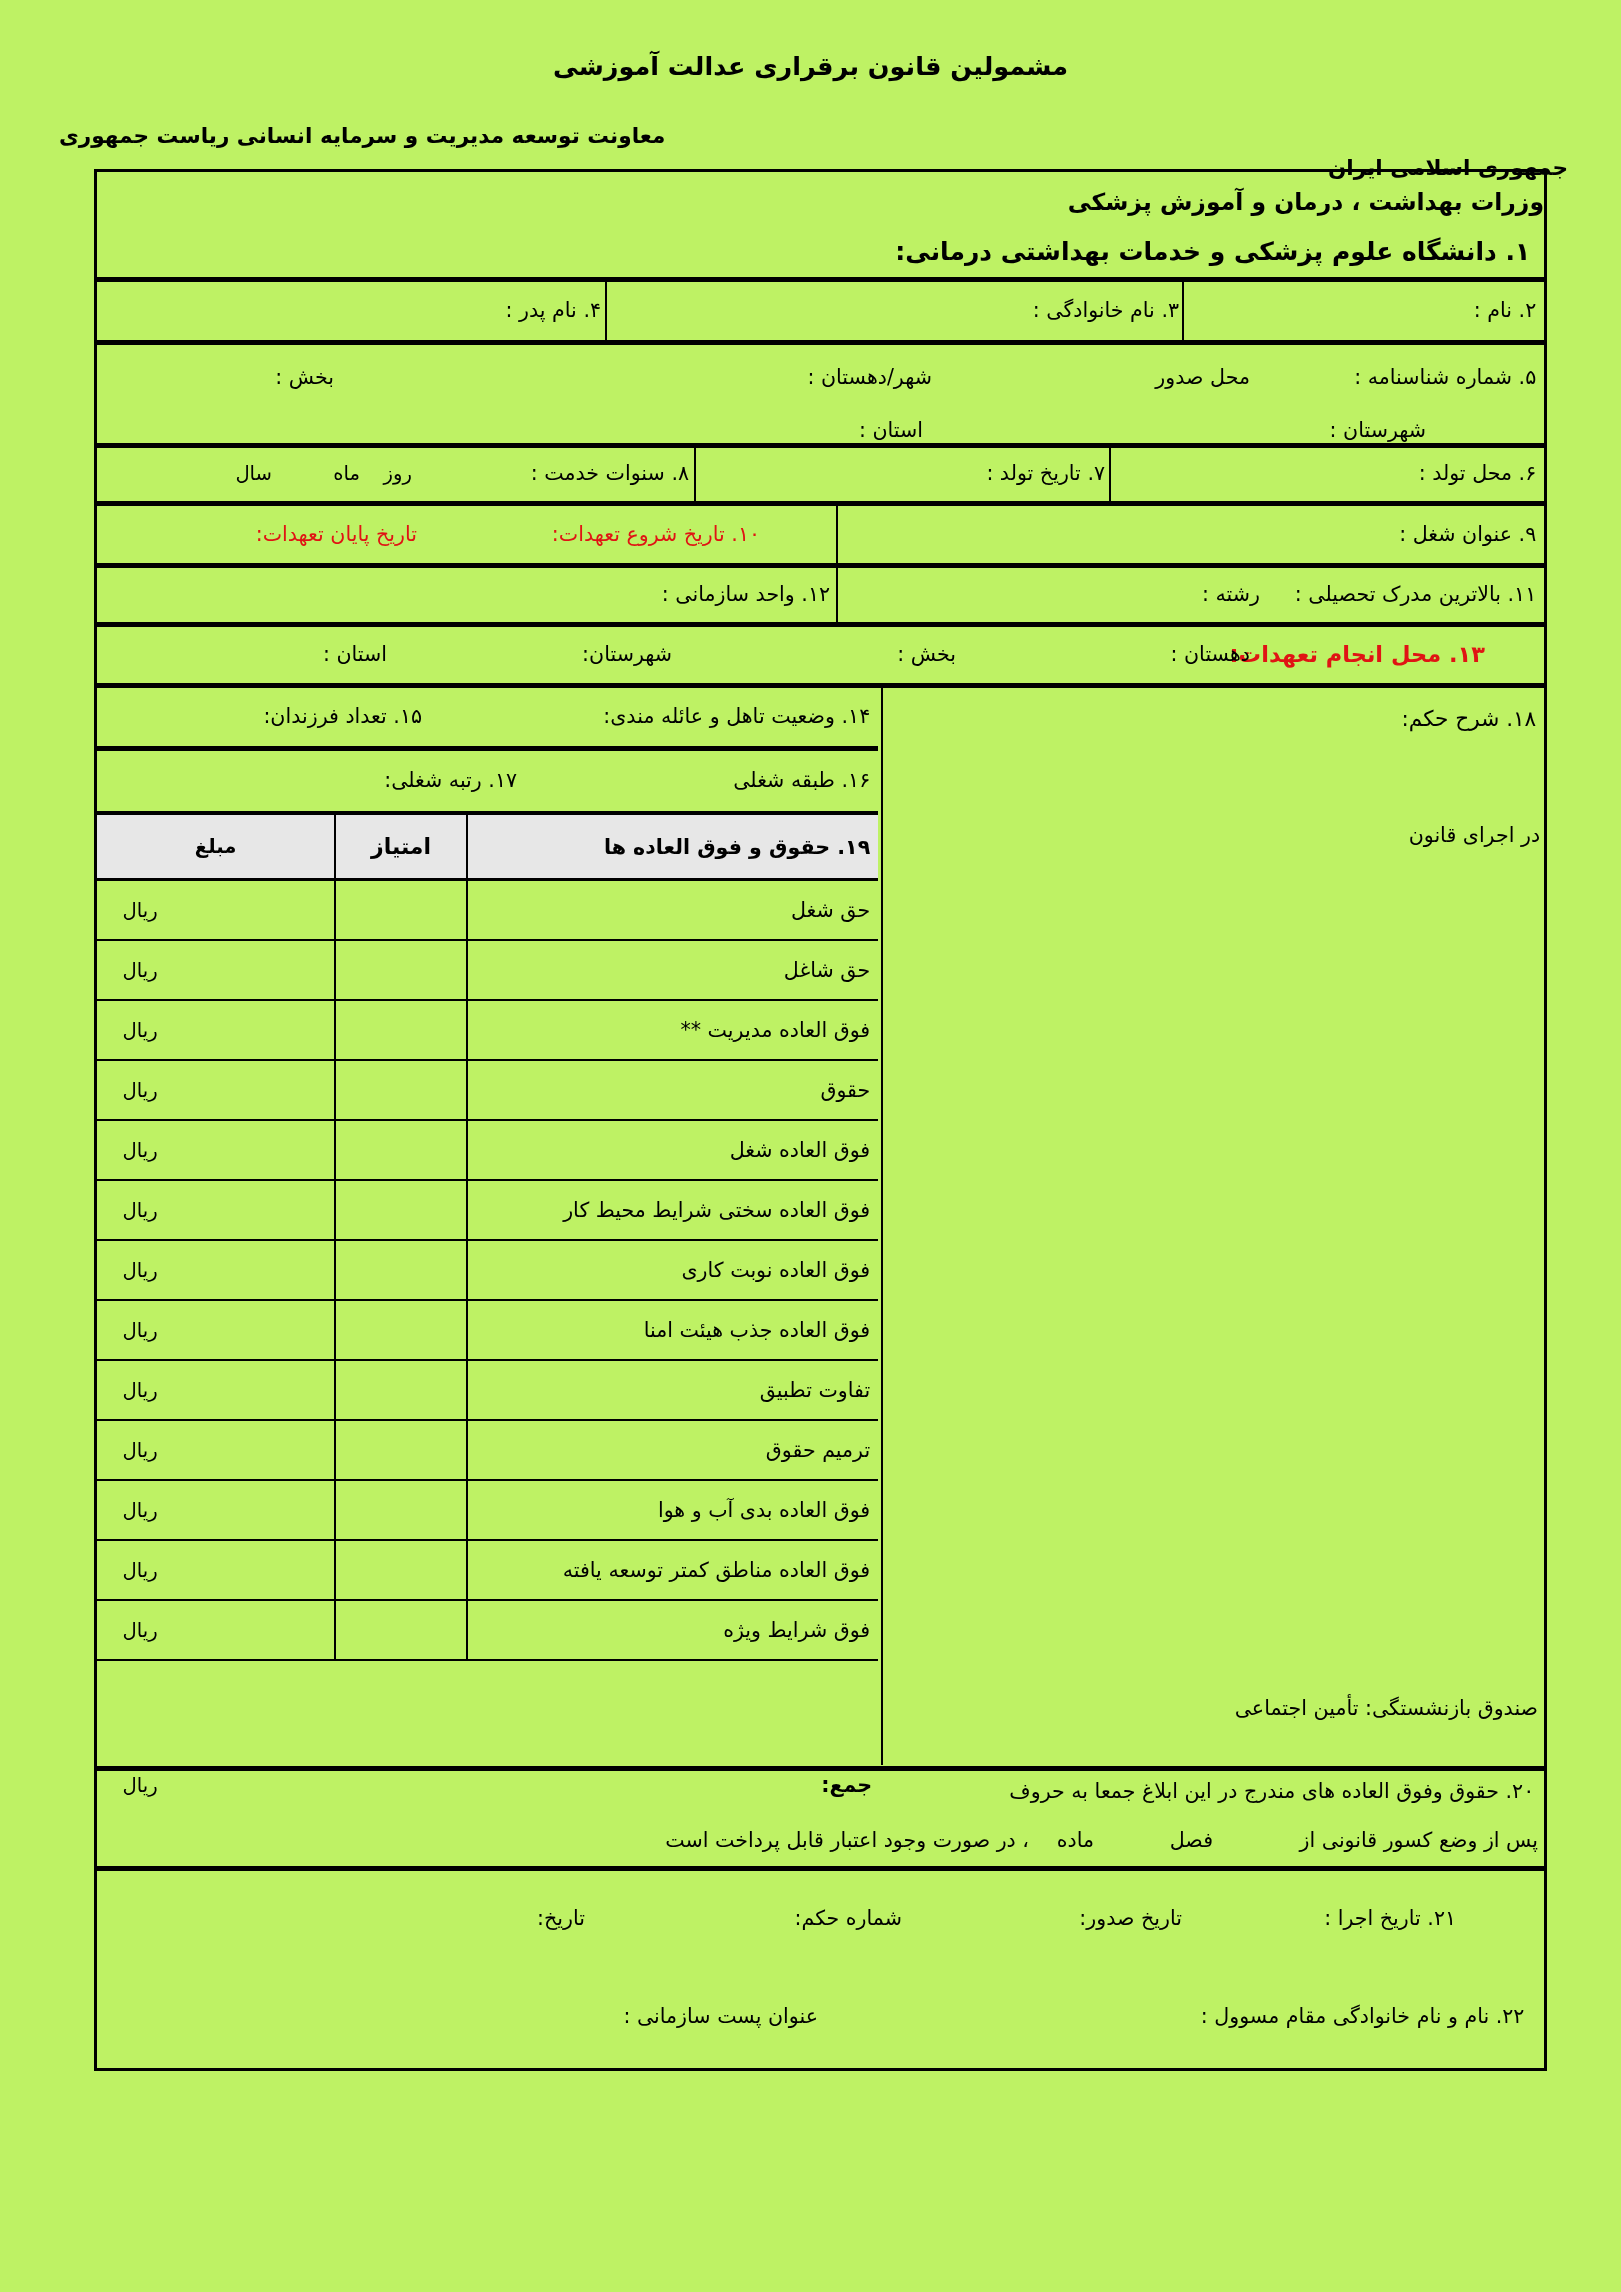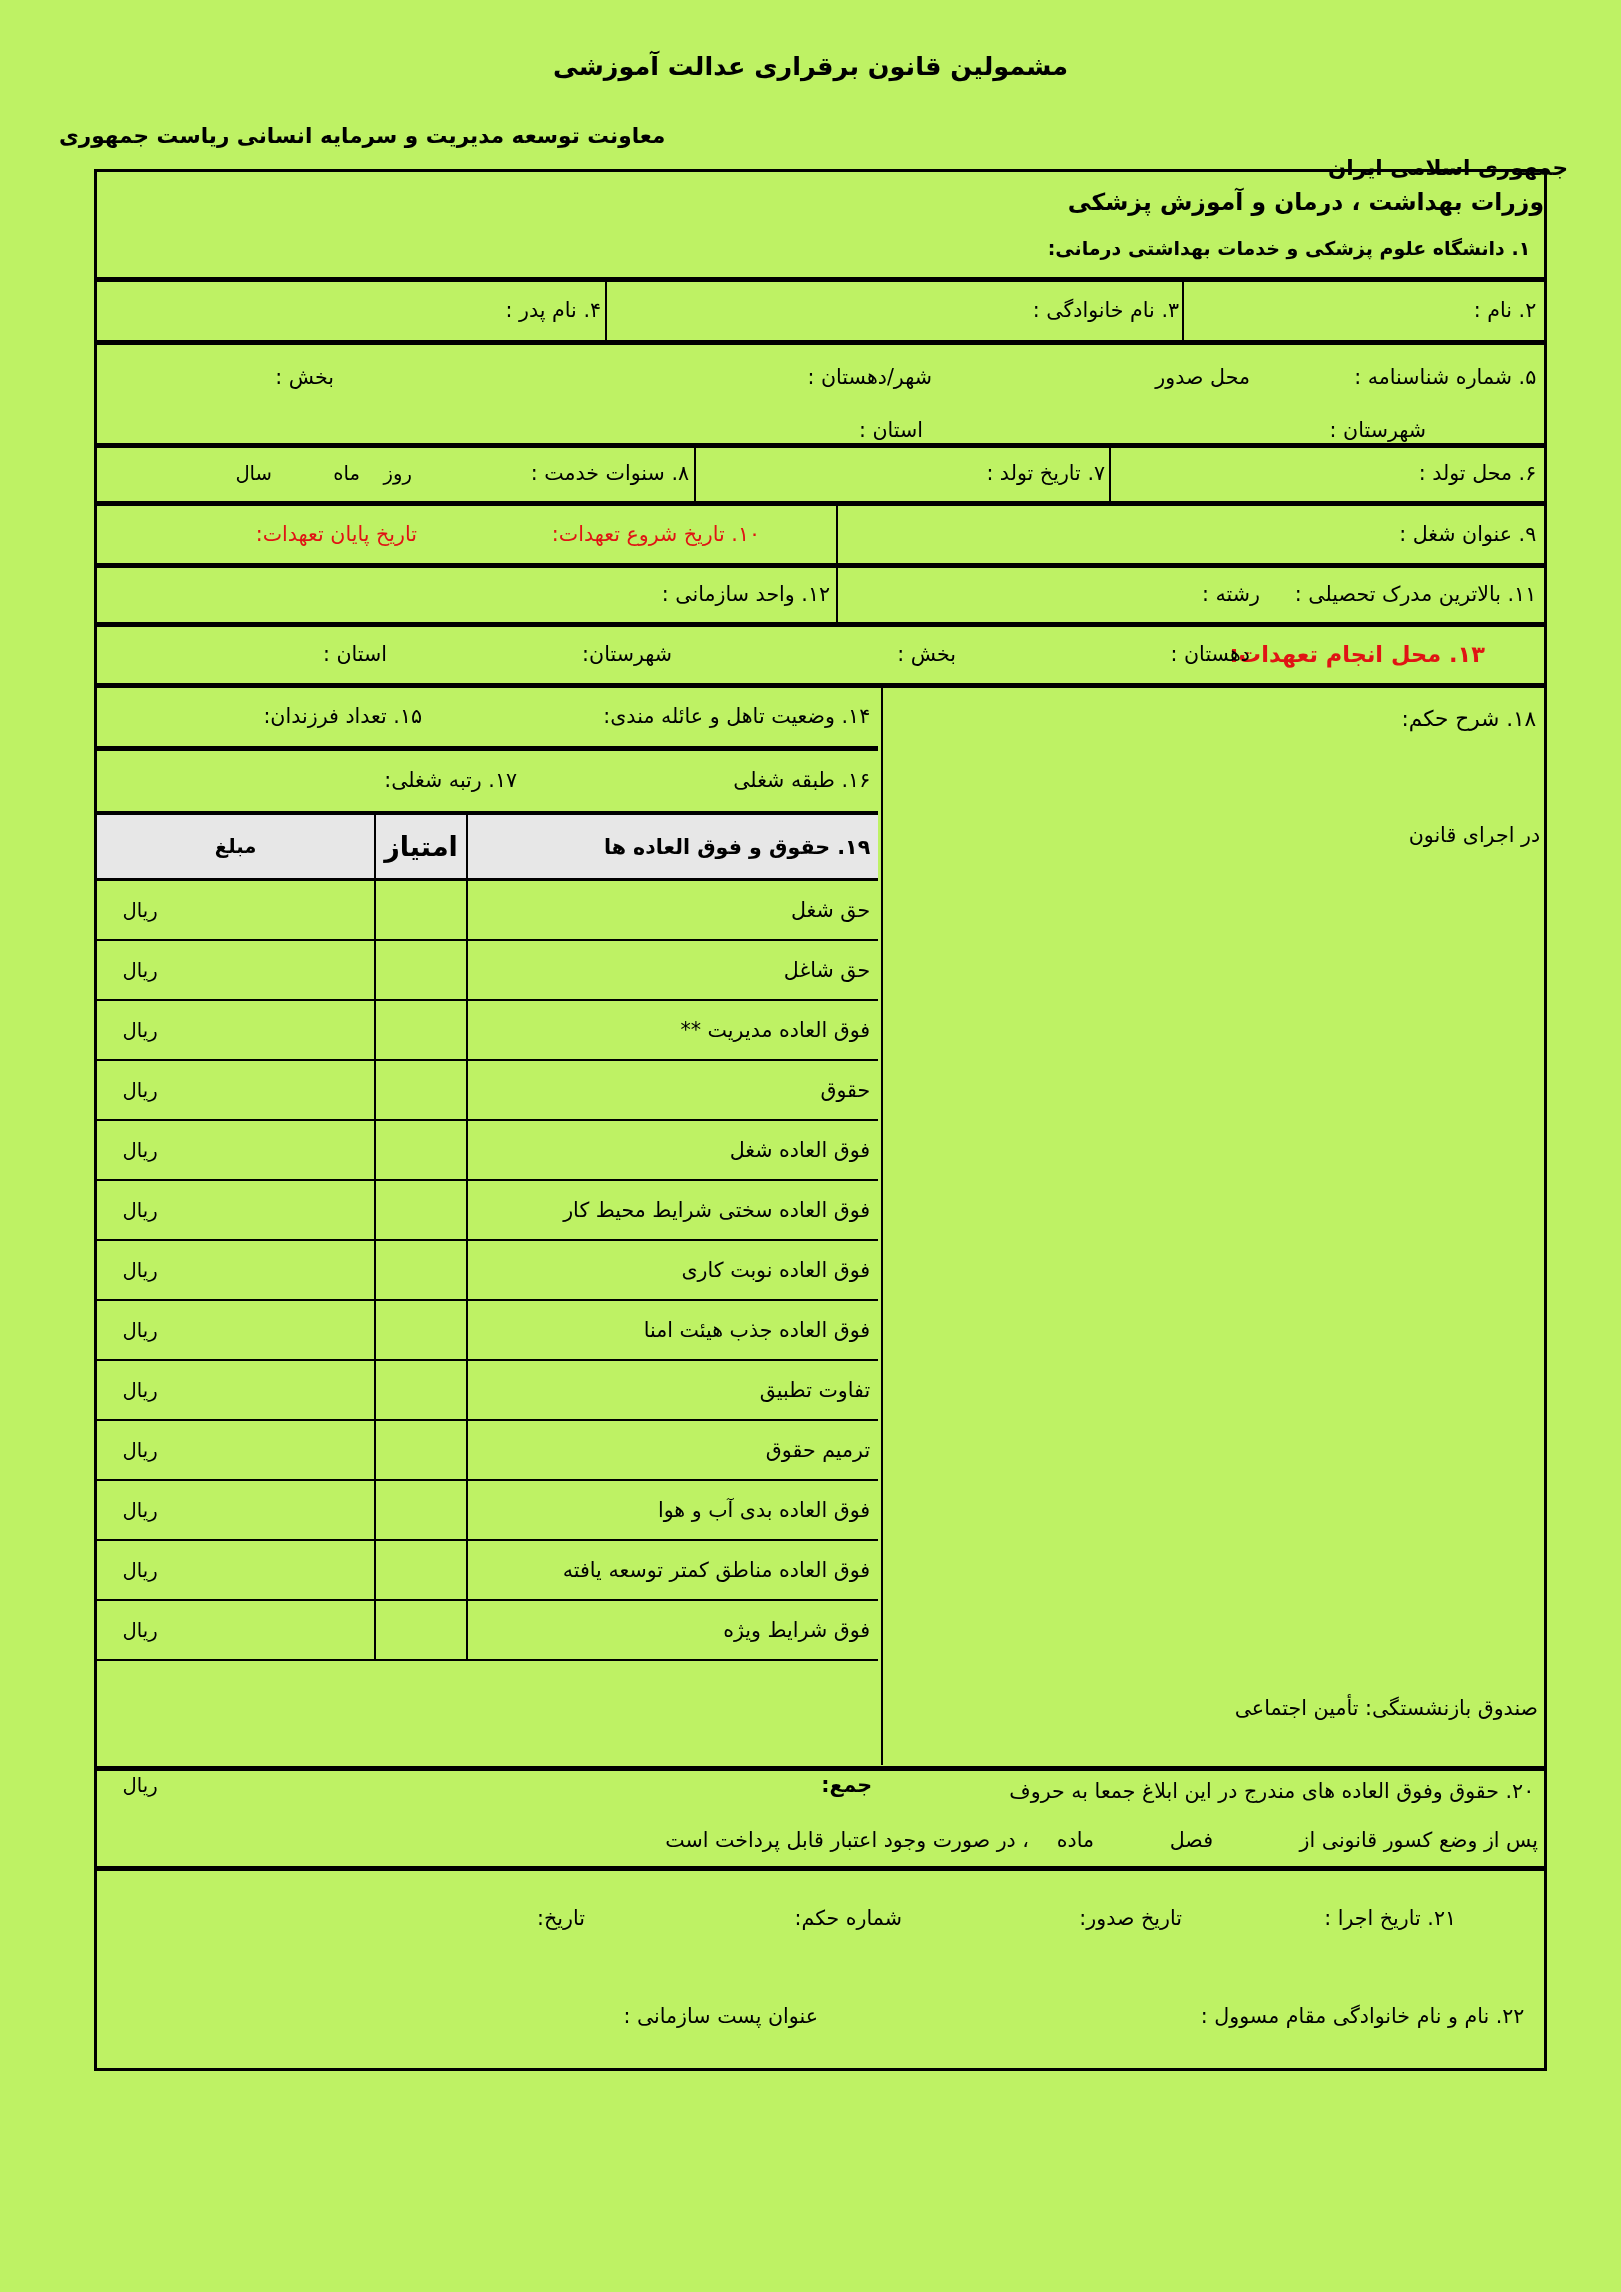--- a/index.html
+++ b/index.html
@@ -18,42 +18,42 @@
 
   .row{position:absolute; right:0; left:0; box-sizing:border-box; border-bottom:5.9px solid #000;}
   .lbl{position:absolute; white-space:nowrap; font-size:20.6px; top:50%; transform:translateY(-54%);}
   .lblt{position:absolute; white-space:nowrap; font-size:20.6px;}
   .vd{position:absolute; top:0; bottom:0; width:2px; background:#000;}
   .red{color:#e01414;}
   .red13{color:#e01414; font-weight:bold; font-size:22.5px;}
 
   .rowA{top:0; height:110px;}
   .ministry{position:absolute; top:15.7px; right:0; left:0; font-size:23.5px; font-weight:bold;}
-  .item1{position:absolute; top:65px; right:13.7px; font-size:19px; font-weight:bold; white-space:nowrap;}
+  .item1{position:absolute; top:65px; right:13.7px; font-size:25px; font-weight:bold; white-space:nowrap;}
 
   .rowB{top:110px; height:63px;}
   .rowC{top:173px; height:103px;}
   .rowD{top:275px; height:59px;}
   .rowE{top:334px; height:62px;}
   .rowF{top:396px; height:59px;}
   .rowG{top:455px; height:61px;}
 
   .split{position:absolute; top:516px; right:0; left:0; height:1083px; box-sizing:border-box; border-bottom:5.9px solid #000;}
   .cell18{position:absolute; top:0; right:0; width:663px; height:1077px; border-left:2.9px solid #000; box-sizing:border-box;}
   .leftcol{position:absolute; top:0; right:666px; left:0; height:1077px;}
 
   .rowH{position:absolute; top:0; right:0; left:0; height:63px; border-bottom:5.9px solid #000; box-sizing:border-box;}
   .rowI{position:absolute; top:63px; right:0; left:0; height:65px; border-bottom:5.9px solid #000; box-sizing:border-box;}
 
   .t19{position:absolute; top:127px; right:0; left:0; bottom:0;}
   .t19row{display:flex; flex-direction:row; box-sizing:border-box; border-bottom:2.9px solid #000; height:60px;}
   .t19head{height:66px; border-bottom:3.9px solid #000; background:#e7e7e7; font-weight:bold;}
   .c-label{width:412px; box-sizing:border-box; border-left:2px solid #000; display:flex; align-items:center;
     justify-content:flex-start; padding-right:7.8px; font-size:20.6px; white-space:nowrap;}
-  .c-score{width:92px; box-sizing:border-box; border-left:2px solid #000; display:flex; align-items:center; justify-content:center; font-size:27px;}
+  .c-score{width:132px; box-sizing:border-box; border-left:2px solid #000; display:flex; align-items:center; justify-content:center; font-size:22px;}
   .c-amount{flex:1; display:flex; align-items:center; font-size:19.6px;}
   .c-amount span{padding-left:25.5px; margin-right:auto;} 
   .t19total{position:absolute; right:0; left:0; bottom:0; top:970px; background:#e7e7e7;
     display:flex; align-items:center; justify-content:space-between; font-size:20.6px; font-weight:bold;
     padding:0 5.9px 0 0; box-sizing:border-box;}
   .t19total .cur{font-weight:normal; font-size:19.6px; padding-left:25.5px;}
 
   .d18-label{position:absolute; top:17.6px; right:7.8px; font-size:21.6px; white-space:nowrap;}
   .d18-line1{position:absolute; top:135px; right:3.9px; font-size:20.6px; white-space:nowrap;}
   .d18-pension{position:absolute; top:1008px; right:5.9px; font-size:20.6px; white-space:nowrap;}

